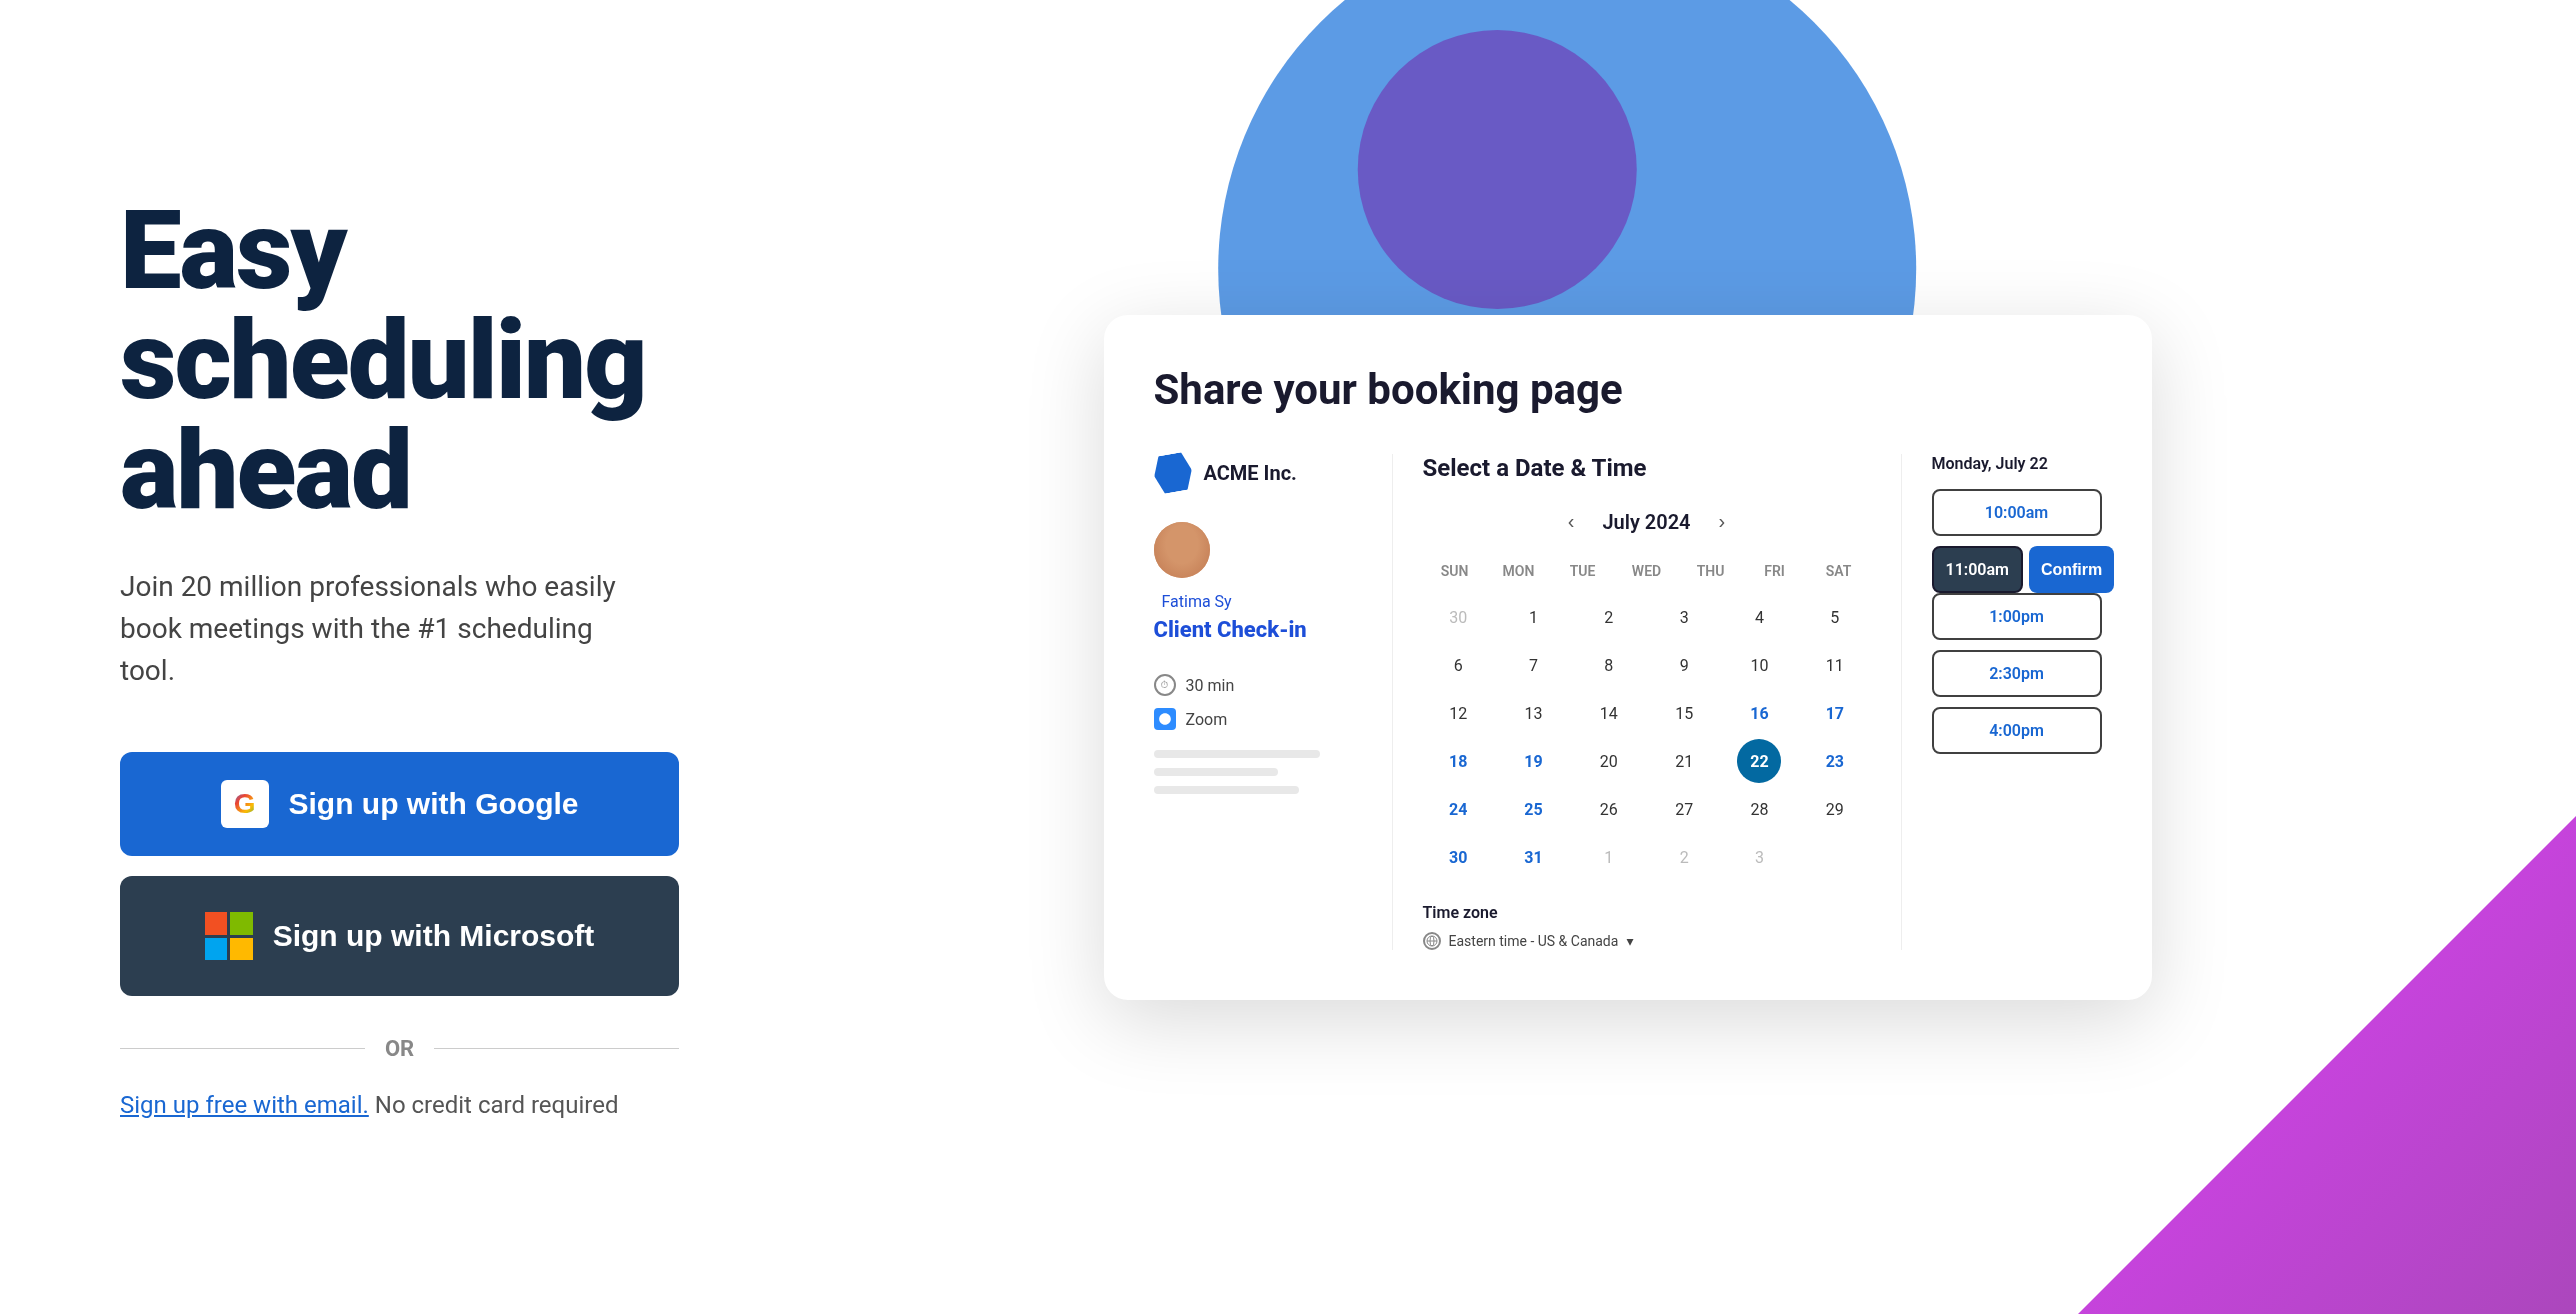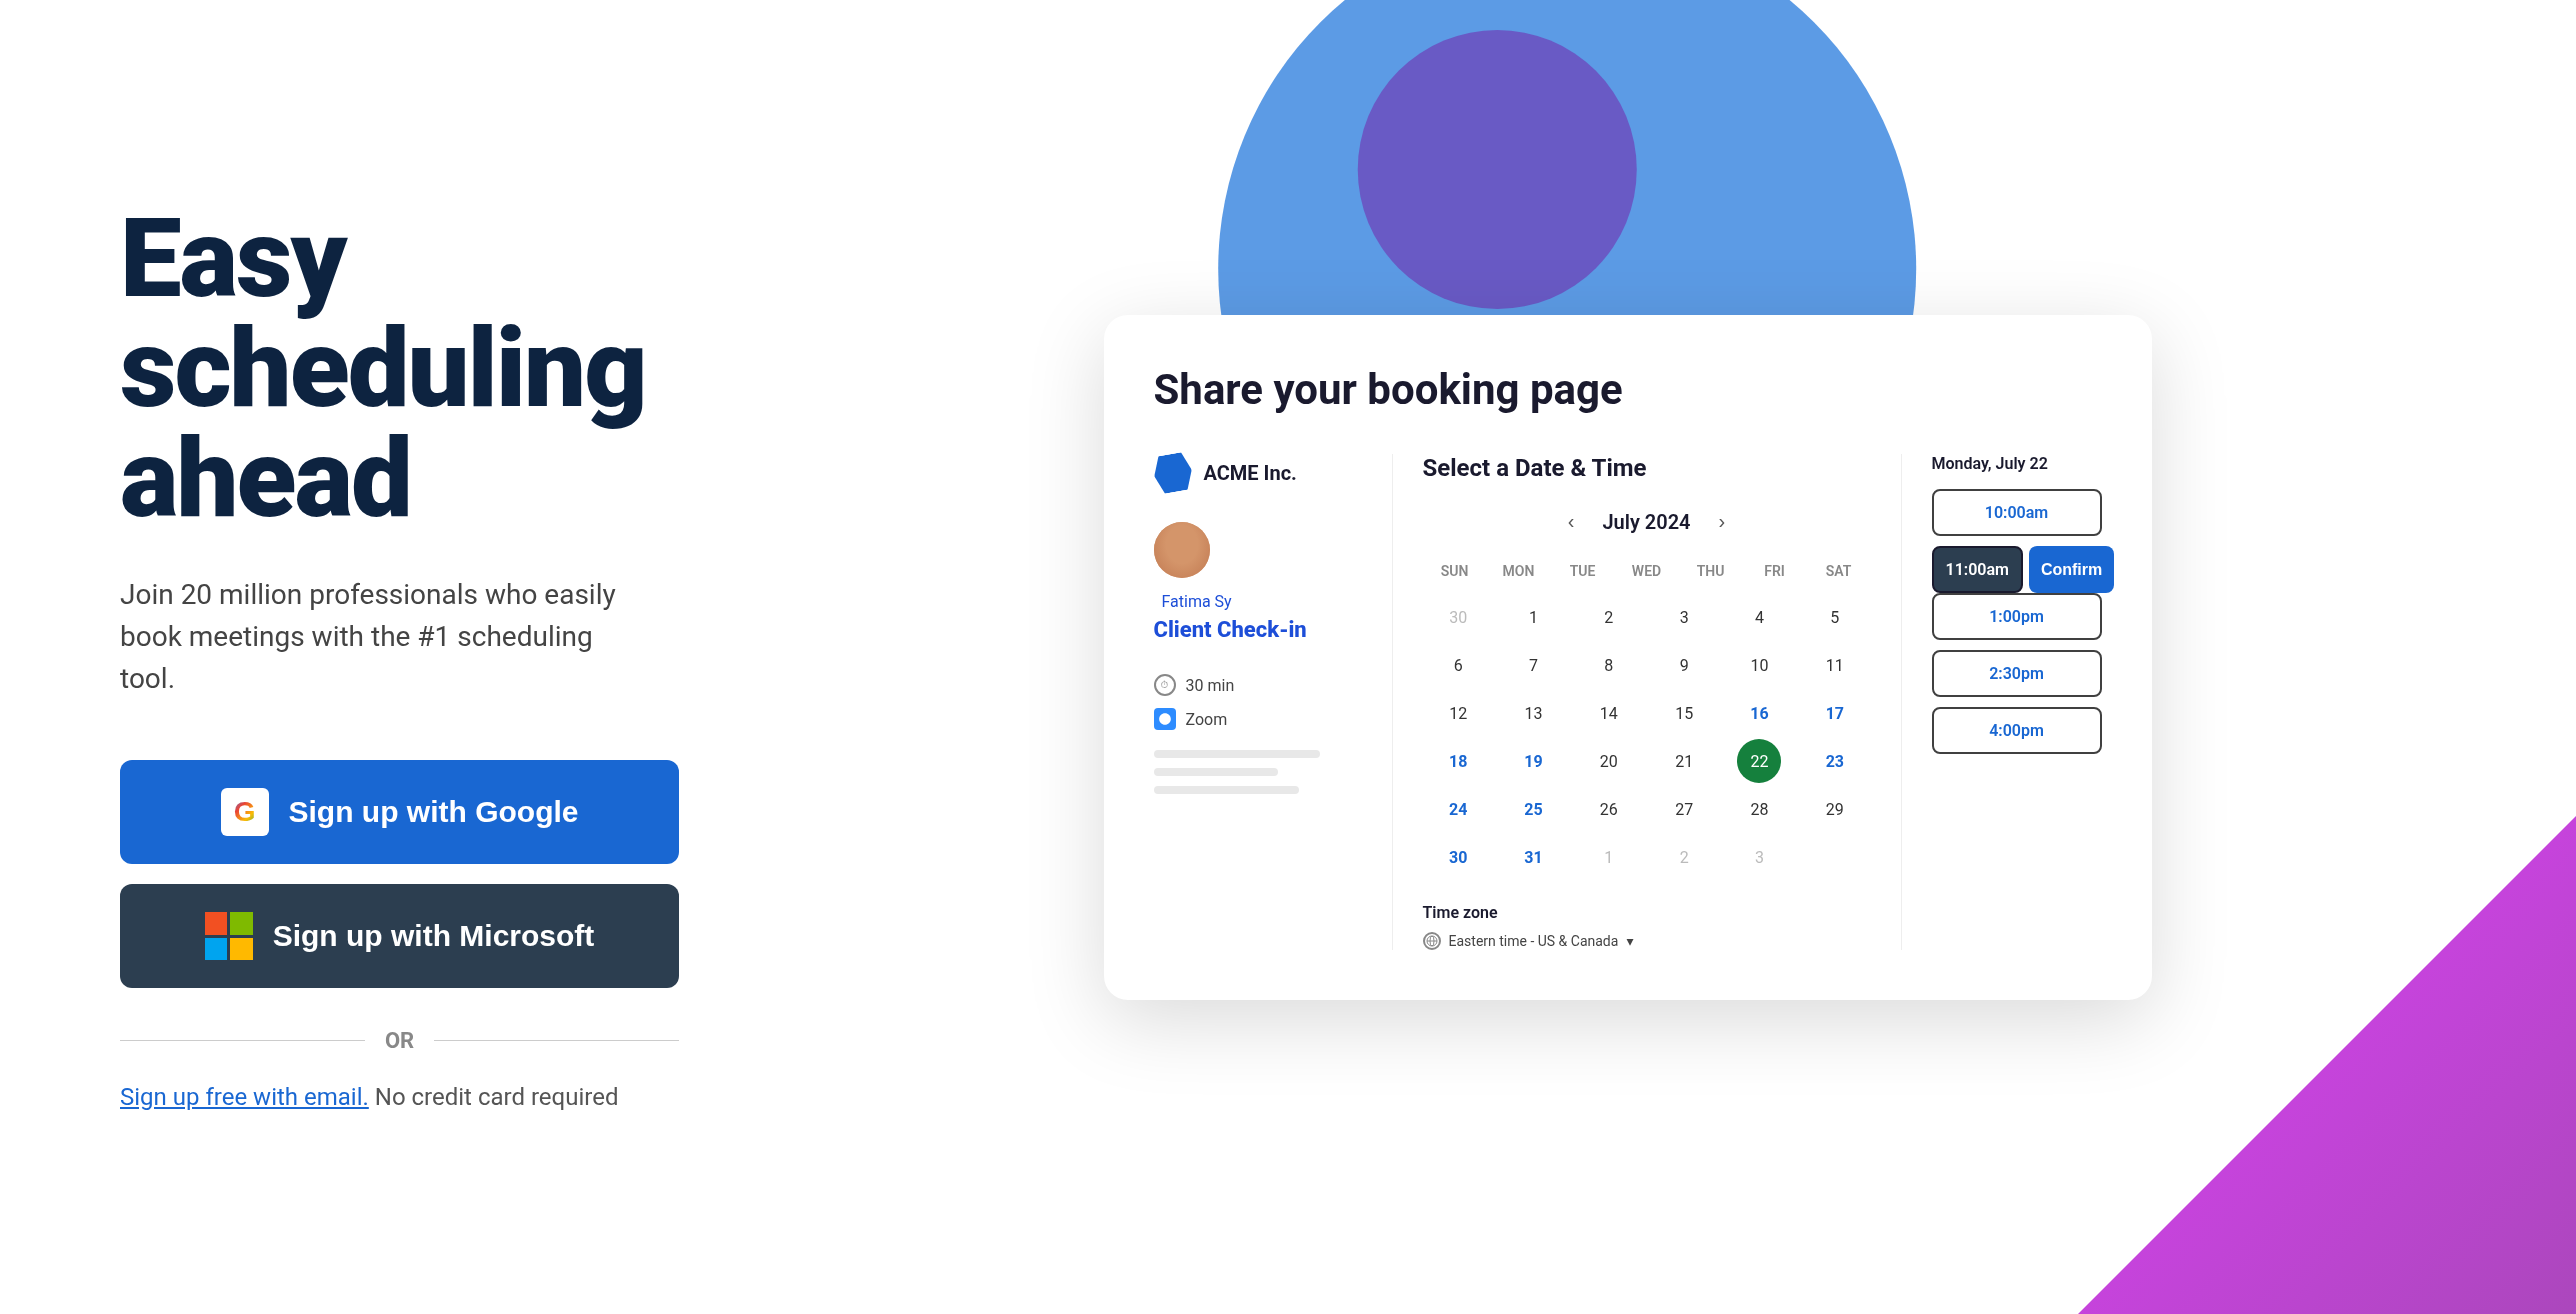--- a/index.html
+++ b/index.html
@@ -113,21 +113,21 @@
 
     .btn-microsoft {
       display: flex;
       align-items: center;
       justify-content: center;
       gap: 20px;
       background: #2c3e50;
       color: white;
       border: none;
       border-radius: 12px;
-      padding: 28px 40px;
+      padding: 36px 40px;
       font-size: 30px;
       font-weight: 600;
       cursor: pointer;
       margin-bottom: 40px;
       width: 100%;
     }
 
     .google-icon {
       width: 48px;
       height: 48px;
@@ -398,23 +398,23 @@
       height: 44px;
       display: flex;
       align-items: center;
       justify-content: center;
       margin: auto;
     }
 
     .cal-date.inactive { color: #bbb; }
     .cal-date.highlighted { color: #1967D2; font-weight: 700; cursor: pointer; }
     .cal-date.selected {
-      background: #15803d;
+      background: #0369a1;
       color: white;
-      font-weight: 400;
+      font-weight: 700;
       border-radius: 50%;
     }
 
     .timezone-section {
       margin-top: 24px;
     }
 
     .timezone-label {
       font-size: 16px;
       font-weight: 600;

